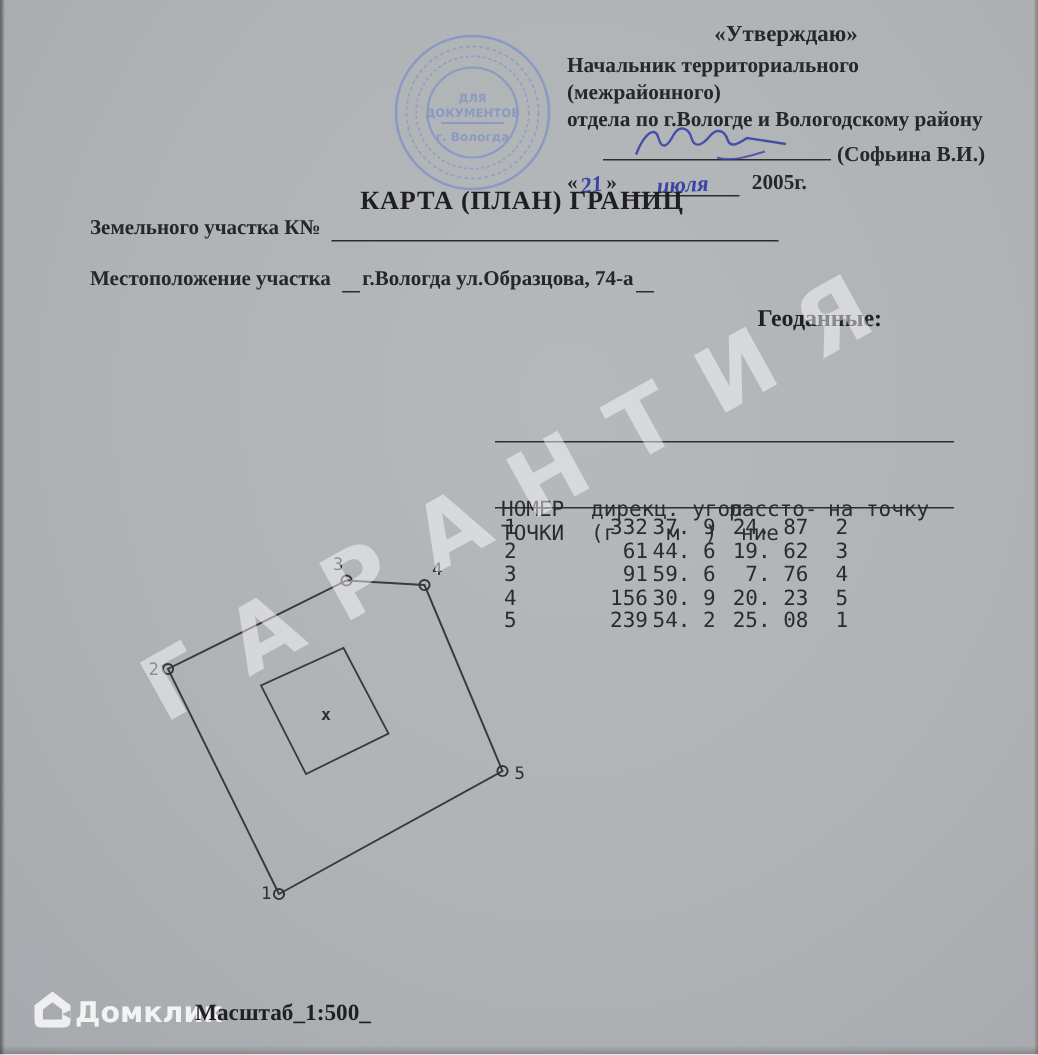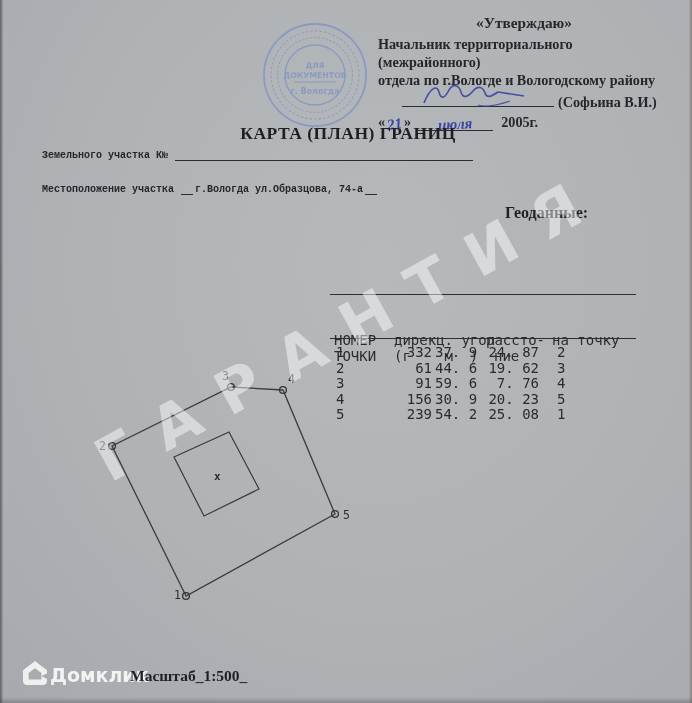--- a/index.html
+++ b/index.html
@@ -28,22 +28,22 @@
   .date-row{margin-top:2px;height:18px;display:flex;align-items:flex-end;}
   .hand{font-style:italic;color:#3b43a5;font-size:15px;line-height:14px;}
   .day{display:inline-block;transform:rotate(-8deg);margin:0 2px;}
   .month-line{display:inline-block;width:76px;height:15px;border-bottom:1.2px solid #2c2c30;
     text-align:center;margin:0 8px 0 6px;}
   .month{display:inline-block;transform:rotate(-3deg);}
 
   
   .title{position:absolute;left:158px;top:123px;width:380px;text-align:center;
     font-size:17.5px;font-weight:bold;letter-spacing:.5px;color:#1e1e23;}
-  .f-row{position:absolute;left:42px;height:17px;font-size:10px;font-weight:600;color:#26262b;
-    display:flex;align-items:flex-end;font-family:Liberation Mono, monospace;}
+  .f-row{position:absolute;left:60px;height:17px;font-size:14px;font-weight:600;color:#26262b;
+    display:flex;align-items:flex-end;}
   .uline{display:inline-block;border-bottom:1.2px solid #2c2c30;height:13px;}
   .dash{display:inline-block;border-bottom:1.2px solid #2c2c30;height:13px;}
 
   .geo-head{position:absolute;left:505px;top:204px;font-size:16px;font-weight:bold;color:#1f1f24;}
 
   
   .gtable{position:absolute;left:330px;top:294px;width:306px;height:136px;
     font-family:"DejaVu Sans Mono",monospace;font-size:14px;color:#2b2b2f;}
   .rule{position:absolute;left:0;width:306px;border-top:1.6px solid #2e2e32;}
   .r1{top:0;} .r2{top:44px;}

